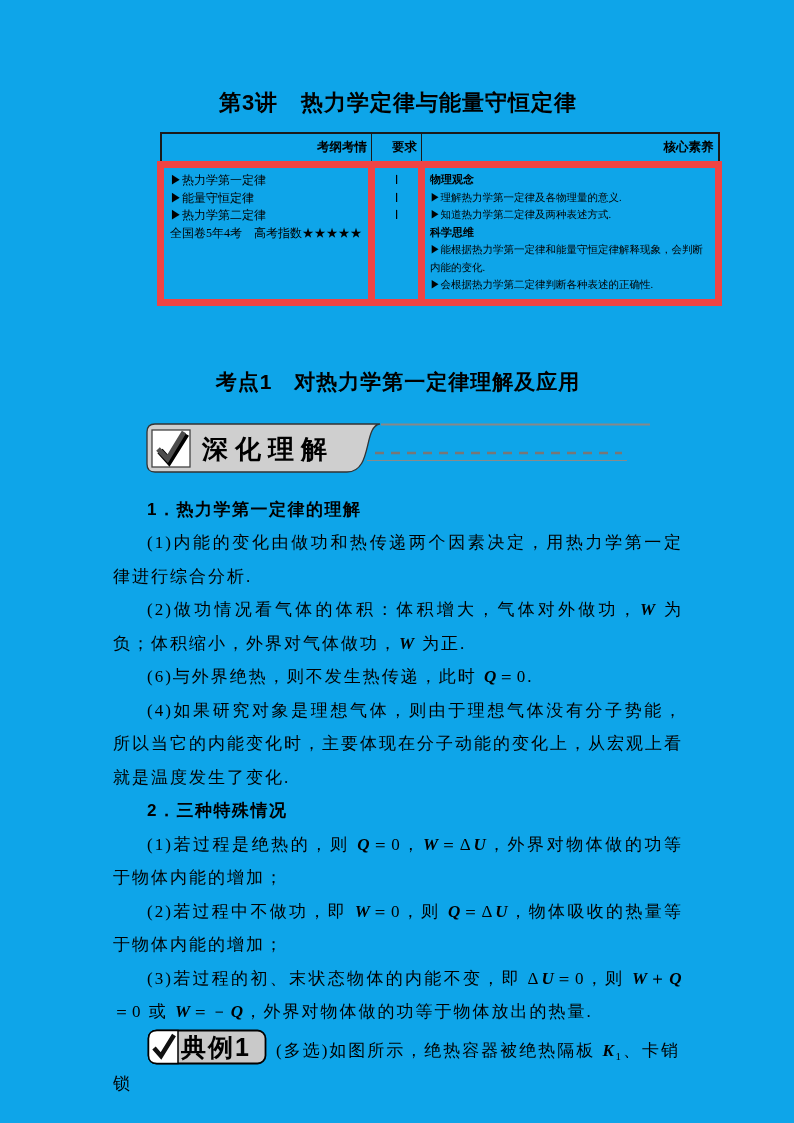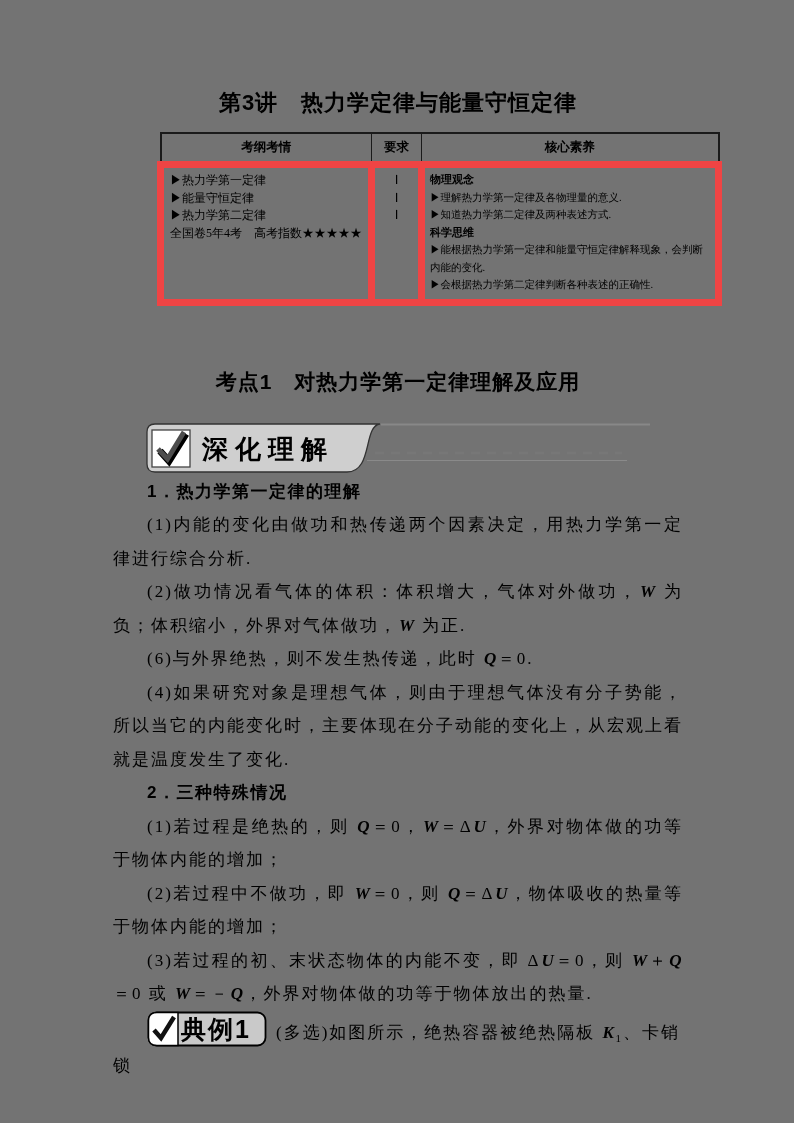--- a/index.html
+++ b/index.html
@@ -1,41 +1,41 @@
 <!DOCTYPE html>
 <html><head>
 <meta charset="utf-8">
 <style>
   html,body{margin:0;padding:0;background:#ffffff;}
-  .page{position:relative;width:794px;height:1123px;background:#737373;overflow:hidden;color:#000;}
+  .page{position:relative;width:794px;height:1123px;background:#0ea5e9;overflow:hidden;color:#000;}
   .content{position:absolute;left:113px;top:0;width:570px;}
 
   .page-title{margin:88px 0 0;text-align:center;
     font-family:"Liberation Sans",sans-serif;font-weight:bold;font-size:22px;letter-spacing:1px;}
 
   .exam-table{border-collapse:collapse;width:558px;margin:14px 0 0 44px;
     border:2px solid #1a1a1a;table-layout:fixed;}
   .exam-table th{border:1px solid #1a1a1a;font-family:"Liberation Sans",sans-serif;
-    font-size:12.5px;font-weight:bold;height:25px;padding:1px 4px;text-align:center;}
+    font-size:12.5px;font-weight:bold;height:25px;padding:1px 4px;text-align:right;}
   .exam-table td{border:7px solid #ef4444;vertical-align:top;
     font-family:"Liberation Serif",serif;}
   .td-syllabus{font-size:12px;padding:4px 6px 6px;}
   .td-req{font-size:12.5px;text-align:center;padding:4px 2px;}
   .td-core{font-size:10.5px;padding:3px 5px 5px;}
   .tline{line-height:17.5px;}
   .syllabus-footer{font-size:12px;font-family:Liberation Serif, serif;}
   .core-head{font-family:"Liberation Sans",sans-serif;font-weight:bold;font-size:11px;}
 
   .section-heading{margin:62px 0 0;text-align:center;
     font-family:Liberation Sans, sans-serif;font-size:21px;font-weight:bold;letter-spacing:1px;}
 
   .banner{display:block;margin:26px 0 0 32px;}
   .banner-text{font-family:"Liberation Sans",sans-serif;font-weight:bold;font-size:26px;letter-spacing:7px;}
 
-  .study{font-family:"Liberation Serif",serif;
+  .study{margin-top:18px;font-family:"Liberation Serif",serif;
     font-size:17px;line-height:33.5px;letter-spacing:2px;text-align:justify;}
   .study p{margin:0;text-indent:34px;}
   .body-heading{font-family:"Liberation Sans",sans-serif;font-weight:bold;
     text-align:left;letter-spacing:1.5px;}
   .var{font-family:"Liberation Serif",serif;font-style:italic;font-weight:bold;
     letter-spacing:0.5px;padding:0 1px;}
   .study sub{font-size:11px;line-height:0;}
   .example{margin-top:2px;text-align:left;}
   .badge{vertical-align:-9px;margin-right:9px;}
   .badge-text{font-family:"Liberation Sans",sans-serif;font-weight:bold;font-size:25px;}

